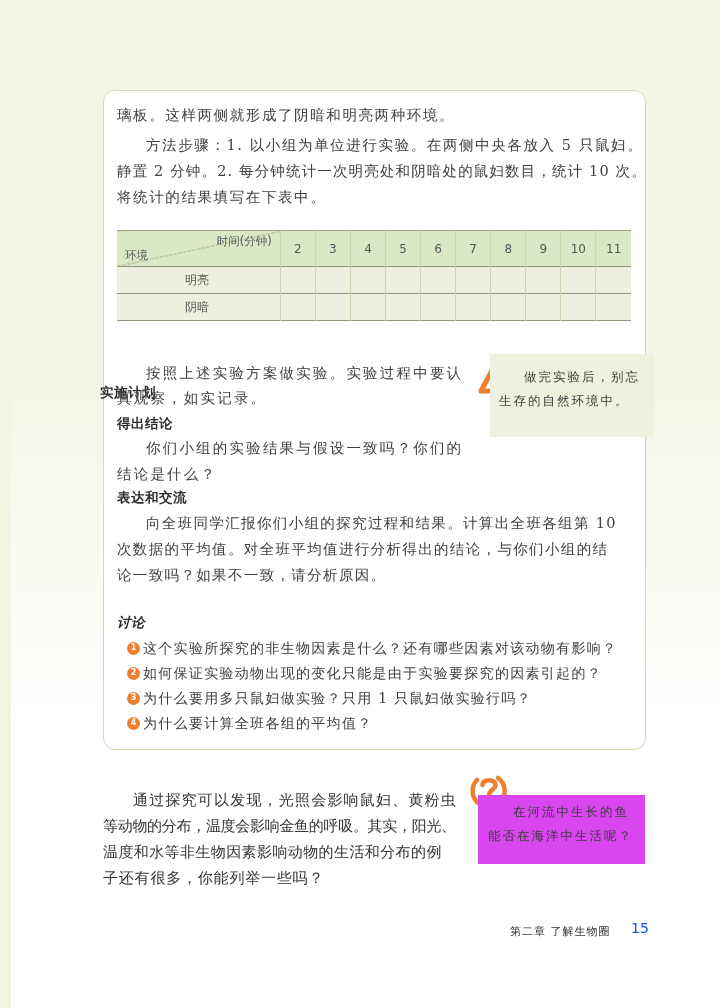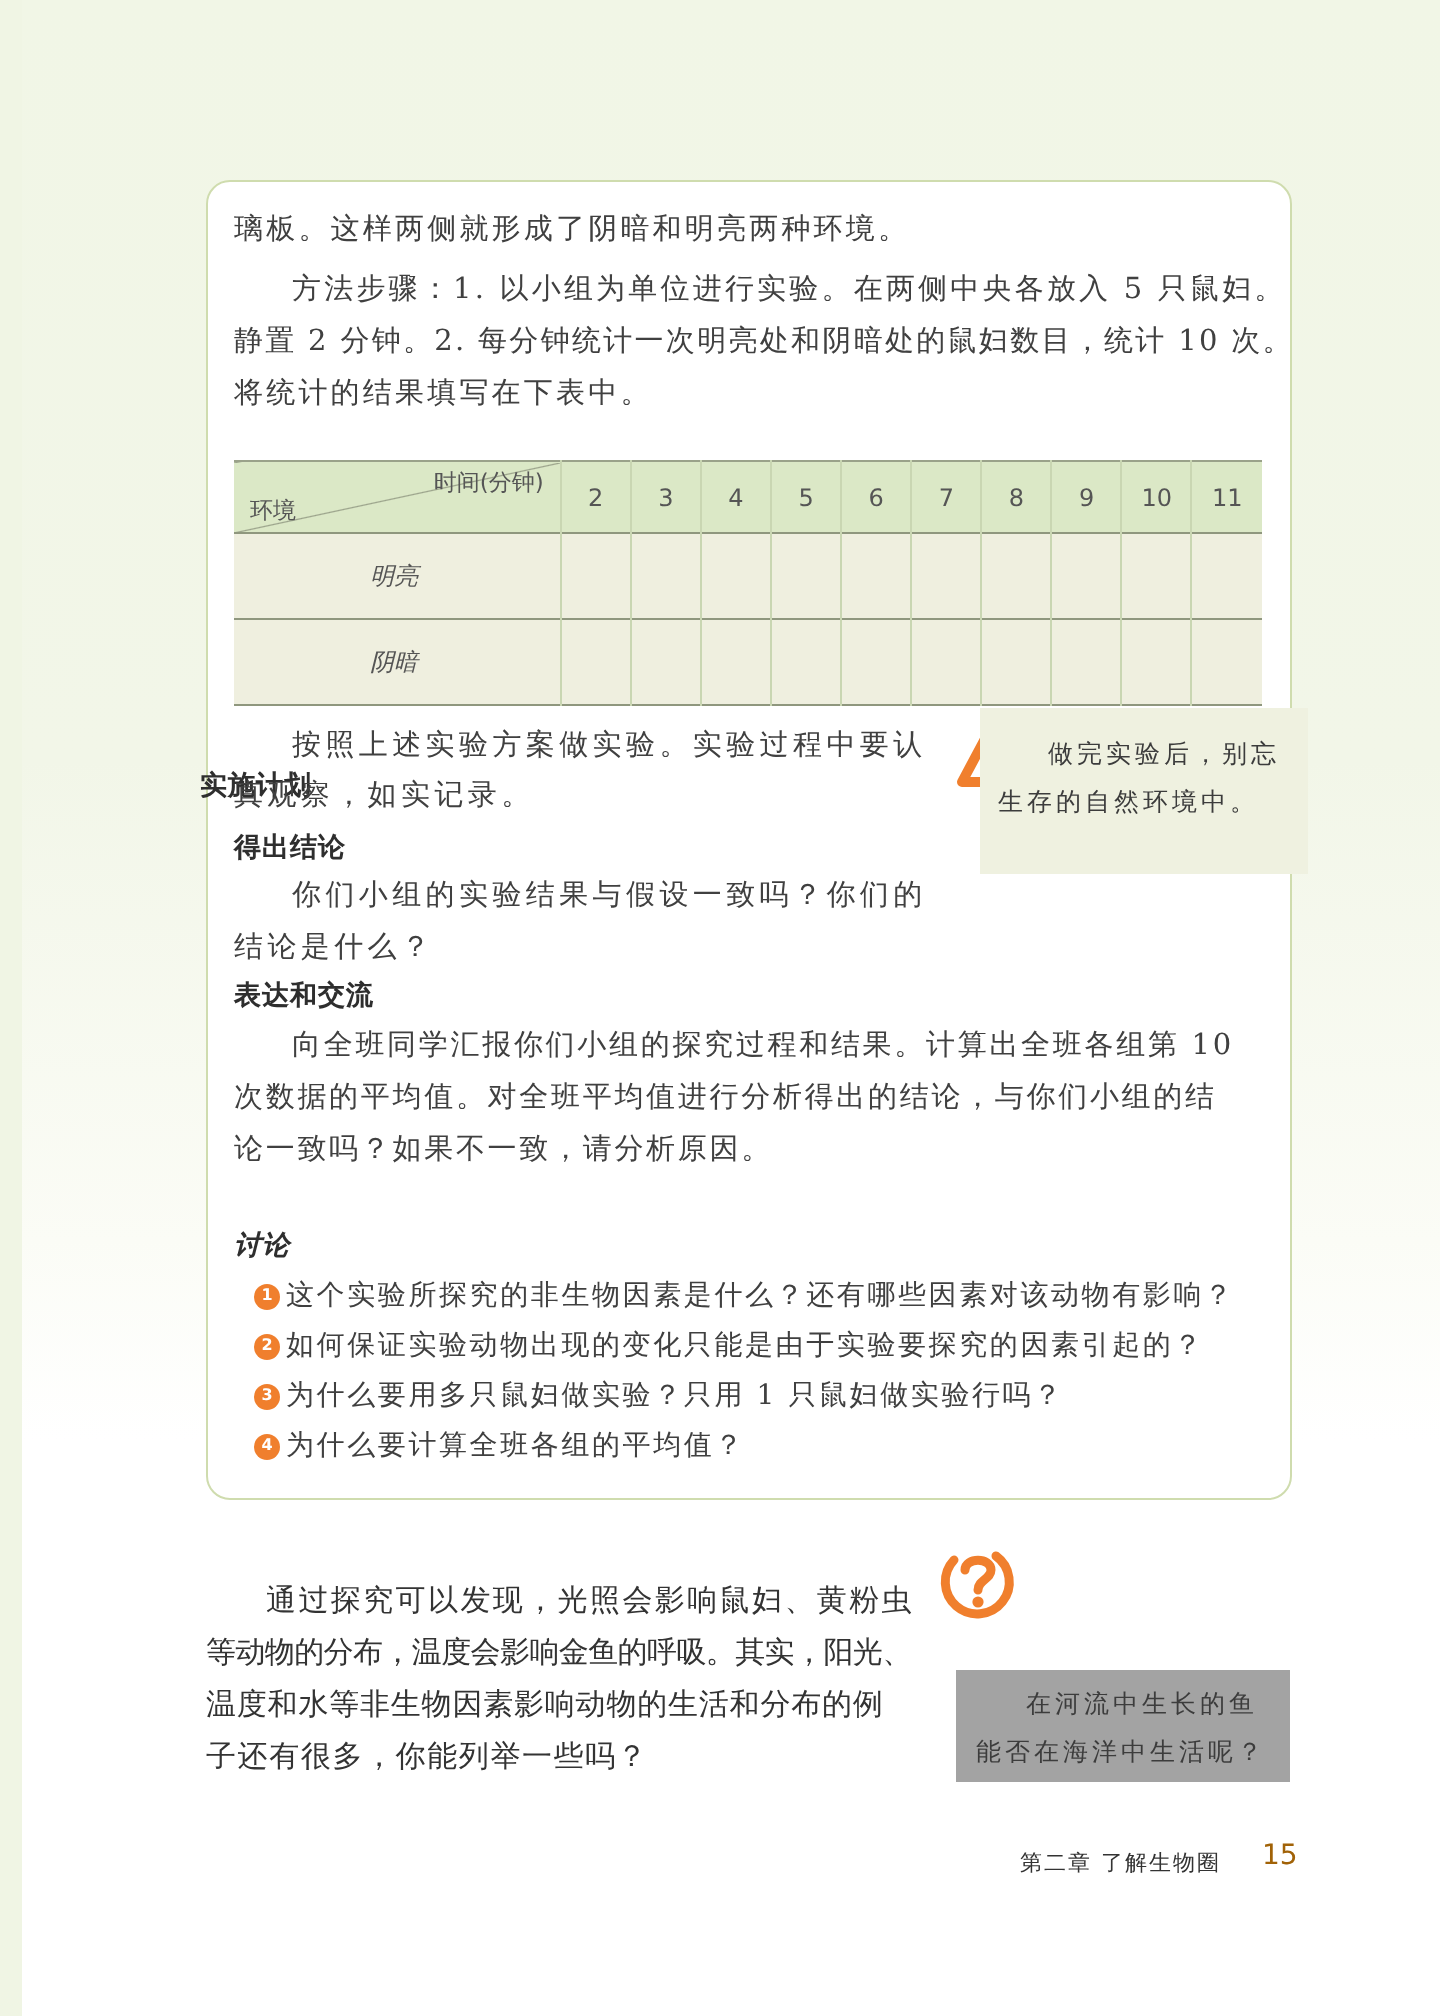--- a/index.html
+++ b/index.html
@@ -43,21 +43,21 @@
     border-collapse: collapse;
     font-family: "DejaVu Sans", "Liberation Sans", sans-serif;
     font-size: 12px; color: #555;
   }
   .exp-table th, .exp-table td {
     border-left: 1.5px solid #c9d6b2;
     text-align: center;
   }
   .exp-table th:first-child, .exp-table td:first-child { border-left: none; }
   .exp-table thead tr { background: #dbe8c6; height: 36px; border-top: 1.5px solid #9aa28a; border-bottom: 1.5px solid #8f977e; }
-  .exp-table tbody tr { background: #efefdf; height: 43px; border-bottom: 1.5px solid #8f977e; font-style: italic; }
+  .exp-table tbody tr { background: #efefdf; height: 27px; border-bottom: 1.5px solid #8f977e; }
   .exp-table th { font-weight: normal; width: 35px; }
   .exp-table .corner {
     width: 163px; position: relative; padding: 0;
     background: linear-gradient(to bottom right, transparent calc(50% - 0.6px), #9aa28a 50%, transparent calc(50% + 0.6px));
     background-size: 100% 100%;
   }
   .corner .top { position: absolute; right: 8px; top: 3px; font-size: 11.5px; }
   .corner .bottom { position: absolute; left: 8px; bottom: 3px; font-size: 11.5px; }
   .exp-table td.row-label { text-align: left; padding-left: 68px; font-size: 12px; }
   
@@ -68,24 +68,23 @@
     letter-spacing: 2px;
     color: #3c3c3c;
     white-space: nowrap;
   }
   .note-warn {
     left: 490px; top: 354px; width: 164px; height: 83px;
     background: #eff1e0;
     padding: 11px 0 0 9px;
   }
   .note-q {
-    left: 478px; top: 795px; width: 167px; height: 56px;
-    background: #a3a3a3;
+    left: 478px; top: 795px; width: 167px; height: 69px;
+    background: #d946ef;
     padding: 5px 0 0 10px;
-    margin-top: 40px;
   }
   .icon { position: absolute; }
   .discussion-item {
     position: absolute; left: 127px;
     font-size: 14px; line-height: 24px; letter-spacing: 1.3px;
     white-space: nowrap; color: #404040;
     display: flex; align-items: center;
   }
   .bullet {
     display: inline-flex; align-items: center; justify-content: center;
@@ -94,21 +93,21 @@
     font-family: "DejaVu Sans", "Liberation Sans", sans-serif;
     font-size: 8px; font-weight: bold; margin-right: 3px; letter-spacing: 0;
   }
   .footer {
     position: absolute; left: 510px; top: 924px;
     font-size: 11px; letter-spacing: 1px; color: #333; white-space: nowrap;
   }
   .page-num {
     position: absolute; left: 631px; top: 920px;
     font-family: "DejaVu Sans", "Liberation Sans", sans-serif;
-    font-size: 14px; color: #a16207;
+    font-size: 14px; color: #1d4ed8;
   }
   .body-text {
     position: absolute; left: 103px;
     font-size: 15px; line-height: 25px; letter-spacing: 0.4px;
     color: #333; white-space: nowrap;
   }
 </style>
 </head>
 <body>
 

